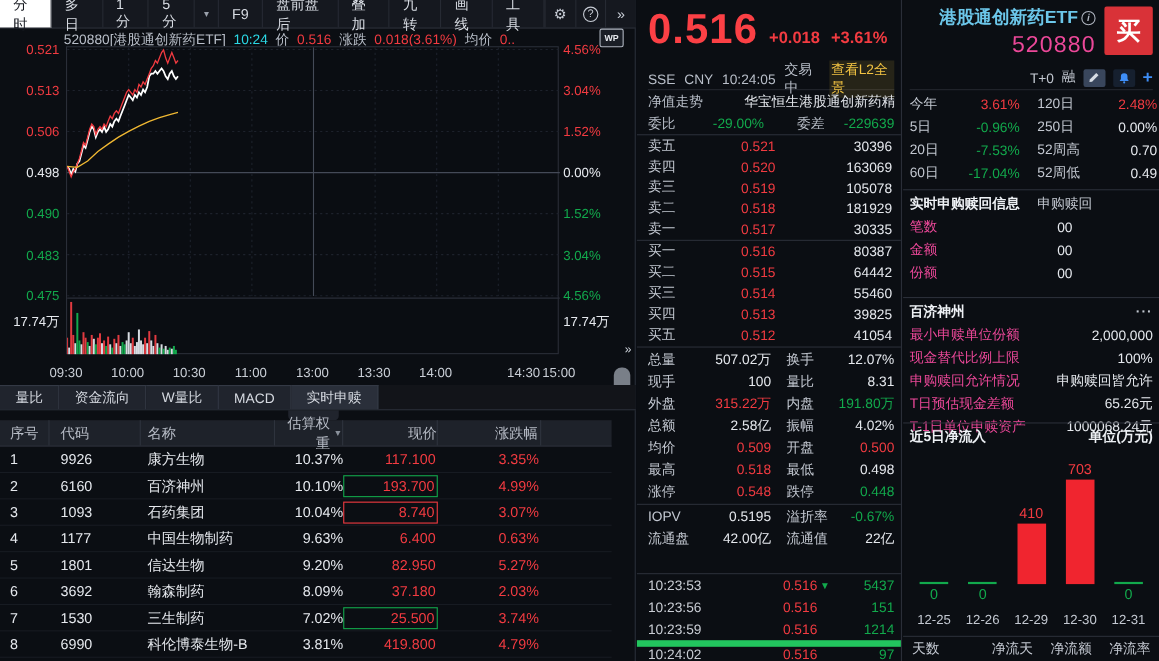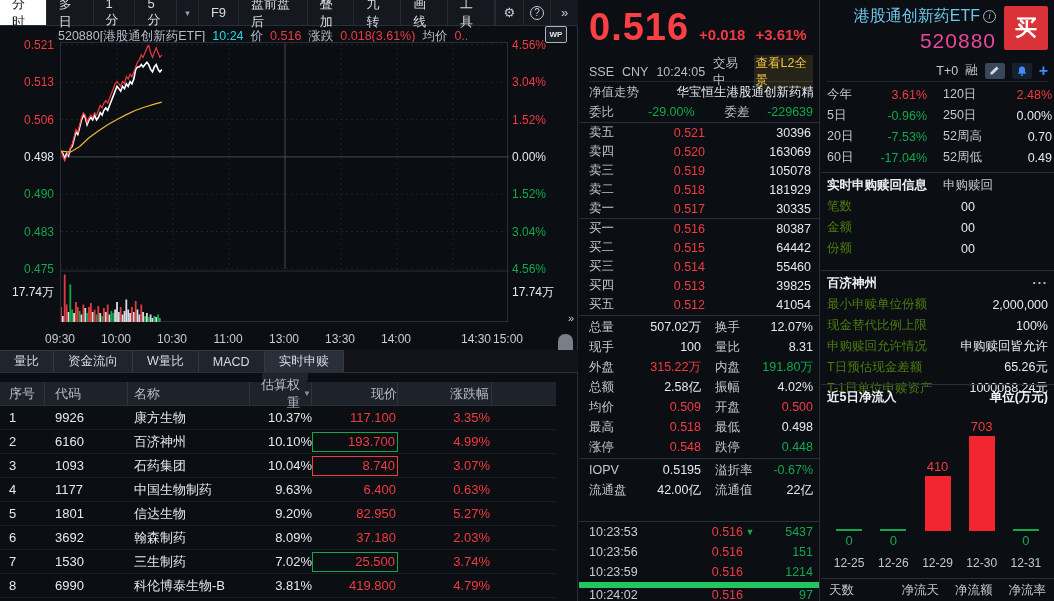--- a/index.html
+++ b/index.html
@@ -81,37 +81,37 @@
   .tk-t { width:64px; color:#c9cdd4; }
   .tk-p { flex:1; text-align:right; color:#f23b41; }
   .tk-a { width:14px; text-align:center; font-size:9px; }
   .tk-q { width:56px; text-align:right; color:#12a94c; }
   .tick-row.last { border-top:6px solid #22c55e; }
 
   
   .right-panel { position:absolute; left:821px; top:0; width:233px; height:601px; background:#0b0e13; font-size:12.5px; }
   .rp-header { position:absolute; top:6px; left:6px; right:6px; height:52px; display:flex; justify-content:flex-end; gap:8px; }
   .rp-titlecol { text-align:right; }
-  .rp-title { color:#6cc7ea; font-size:16px; font-weight:normal; white-space:nowrap; }
+  .rp-title { color:#6cc7ea; font-size:16px; font-weight:bold; white-space:nowrap; }
   .info-circle { display:inline-block; width:13px; height:13px; border:1px solid #aeb4bf; border-radius:50%; color:#aeb4bf; font-size:9px; line-height:11px; text-align:center; font-style:italic; margin-left:3px; vertical-align:2px; }
   .rp-code { color:#ec4899; font-size:21px; margin-top:2px; letter-spacing:1px; }
   .buy-btn { width:44px; height:44px; background:#d93238; color:#fff; font-size:22px; font-weight:bold; display:flex; align-items:center; justify-content:center; border-radius:2px; }
   .rp-tplus { position:absolute; top:62px; left:6px; right:6px; height:20px; display:flex; justify-content:flex-end; align-items:center; gap:7px; color:#c3c8d1; border-bottom:1px solid #23262e; padding-bottom:2px; }
   .mini-tile { width:20px; height:16px; border-radius:2px; display:flex; align-items:center; justify-content:center; }
   .tile-pencil { background:#39465c; }
   .tile-bell { background:#16202f; }
   .plus-ic { color:#3e8ef7; font-size:16px; font-weight:bold; }
   .rp-4row { display:flex; height:21px; align-items:center; padding:0 2px 0 6px; }
   .r4-l1 { width:38px; color:#c3c8d1; }
   .r4-v1 { width:62px; text-align:right; }
   .r4-l2 { width:56px; padding-left:16px; color:#c3c8d1; }
   .r4-v2 { flex:1; text-align:right; }
   .sec-head { display:flex; height:22px; align-items:center; padding:0 6px; font-weight:bold; color:#eef1f5; }
   .sec-rows .srow { display:flex; height:21px; align-items:center; padding:0 6px; }
-  .sr-label { flex:1; color:#4d7c0f; }
+  .sr-label { flex:1; color:#ec4899; }
   .sr-v { text-align:right; color:#e6e9ee; }
   .rt-col1 { width:72px; text-align:right; }
   .rt-col2 { width:80px; text-align:left; }
   .rt-colh { color:#c3c8d1; font-weight:normal; }
   .more-dots { flex:1; text-align:right; color:#c3c8d1; font-weight:bold; letter-spacing:1px; }
   .flow-head { display:flex; height:22px; align-items:center; justify-content:space-between; padding:0 6px; font-weight:bold; color:#eef1f5; }
   .flow-chart { position:absolute; left:6px; right:6px; top:408px; height:148px; display:flex; }
   .flow-slot { flex:1; position:relative; }
   .fbar { position:absolute; left:50%; transform:translateX(-50%); width:26px; background:#f0252f; }
   .fbar-label { position:absolute; left:50%; transform:translateX(-50%); font-size:13px; color:#f23b41; white-space:nowrap; }

